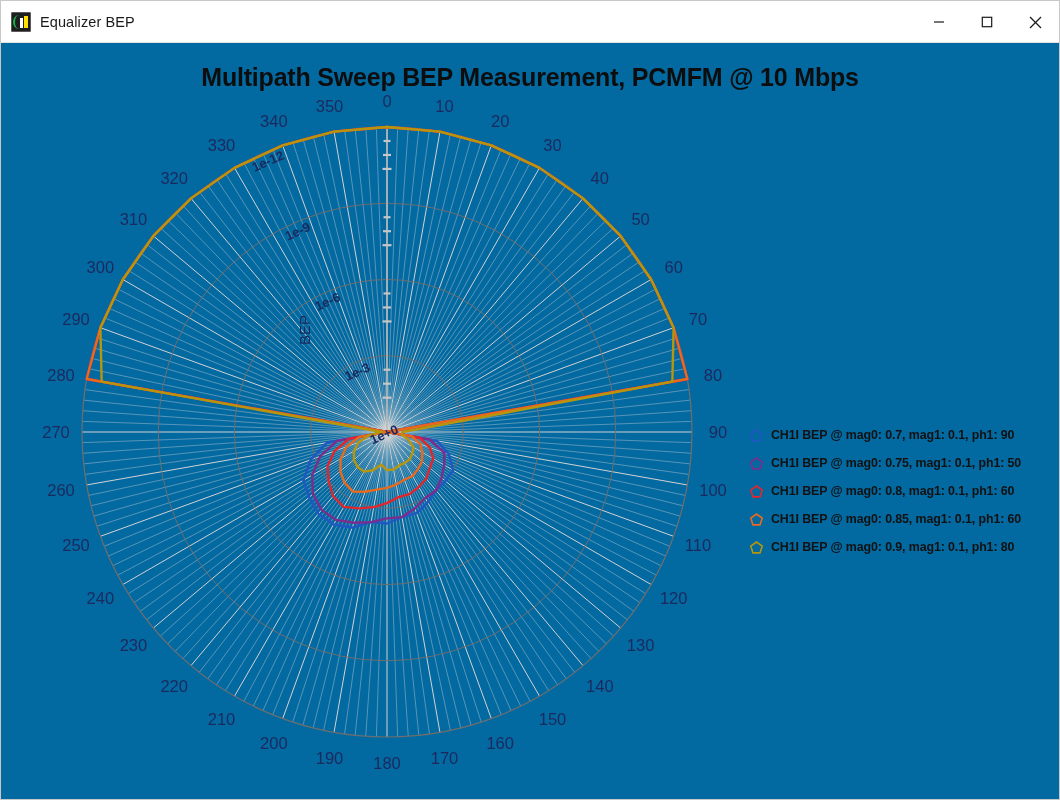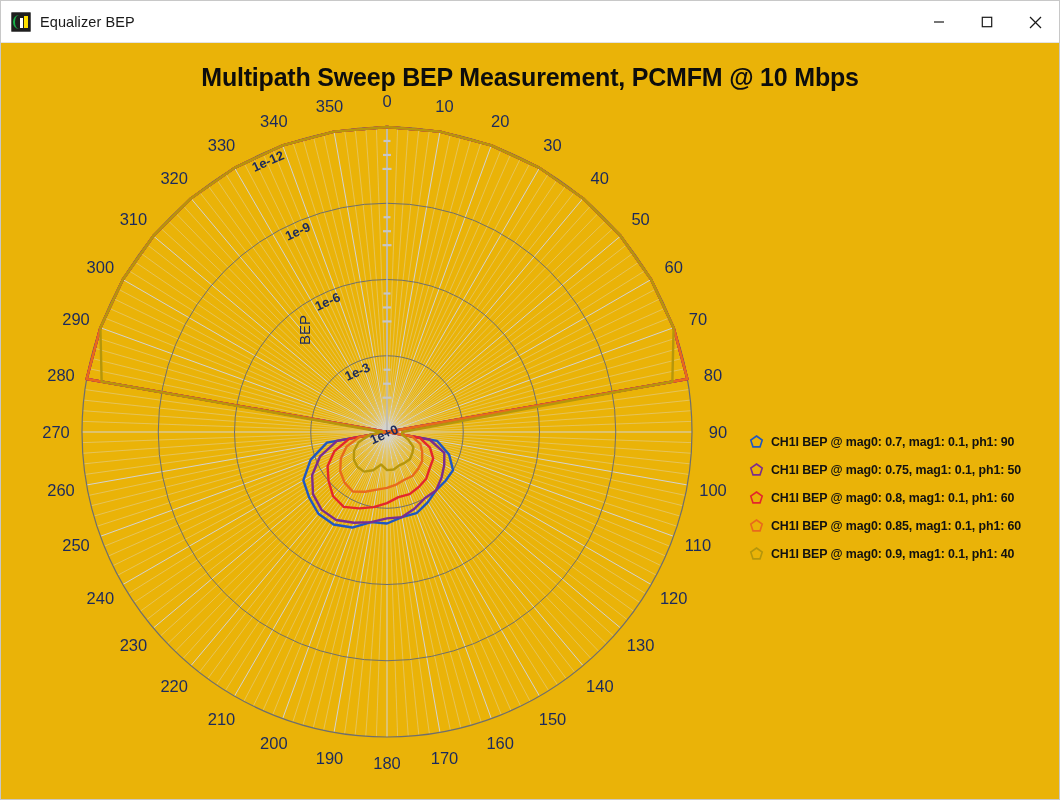--- a/index.html
+++ b/index.html
@@ -6,21 +6,21 @@
   html, body {
     margin: 0; padding: 0;
     width: 1060px; height: 800px;
     background: #ffffff;
     font-family: "Liberation Sans", sans-serif;
     overflow: hidden;
   }
   #app-window {
     position: relative;
     width: 1060px; height: 800px;
-    background: #eab308;
+    background: #0369a1;
     border: 1px solid #c8c8c8;
     box-sizing: border-box;
     display: flex;
     flex-direction: column;
   }
   
   #titlebar {
     height: 42px;
     min-height: 42px;
     background: #ffffff;
@@ -92,21 +92,21 @@
   }
   
   #legend {
     position: absolute;
     left: 748px;
     top: 385px;
     width: 300px;
   }
   .legend-row {
     display: flex;
-    align-items: center;
+    align-items: flex-start;
     height: 28px;
   }
   .legend-marker {
     width: 16px; height: 16px;
     margin-right: 6px;
     flex: 0 0 auto;
   }
   .legend-label {
     font-size: 12.4px;
     color: #111111;
@@ -437,17 +437,17 @@
         <div class="legend-row">
           <span class="legend-marker"><svg width="15" height="15" viewBox="0 0 15 15">
               <polygon points="7.50,2.00 13.21,6.15 11.03,12.85 3.97,12.85 1.79,6.15" fill="none" stroke="#E86A1C" stroke-width="1.6"></polygon>
             </svg></span>
           <span class="legend-label">CH1I BEP @ mag0: 0.85, mag1: 0.1, ph1: 60</span>
         </div>
         <div class="legend-row">
           <span class="legend-marker"><svg width="15" height="15" viewBox="0 0 15 15">
               <polygon points="7.50,2.00 13.21,6.15 11.03,12.85 3.97,12.85 1.79,6.15" fill="none" stroke="#B5960C" stroke-width="1.6"></polygon>
             </svg></span>
-          <span class="legend-label">CH1I BEP @ mag0: 0.9, mag1: 0.1, ph1: 40</span>
+          <span class="legend-label">CH1I BEP @ mag0: 0.9, mag1: 0.1, ph1: 80</span>
         </div>
       </div>
   </div>
 </div>
 
 </body></html>

